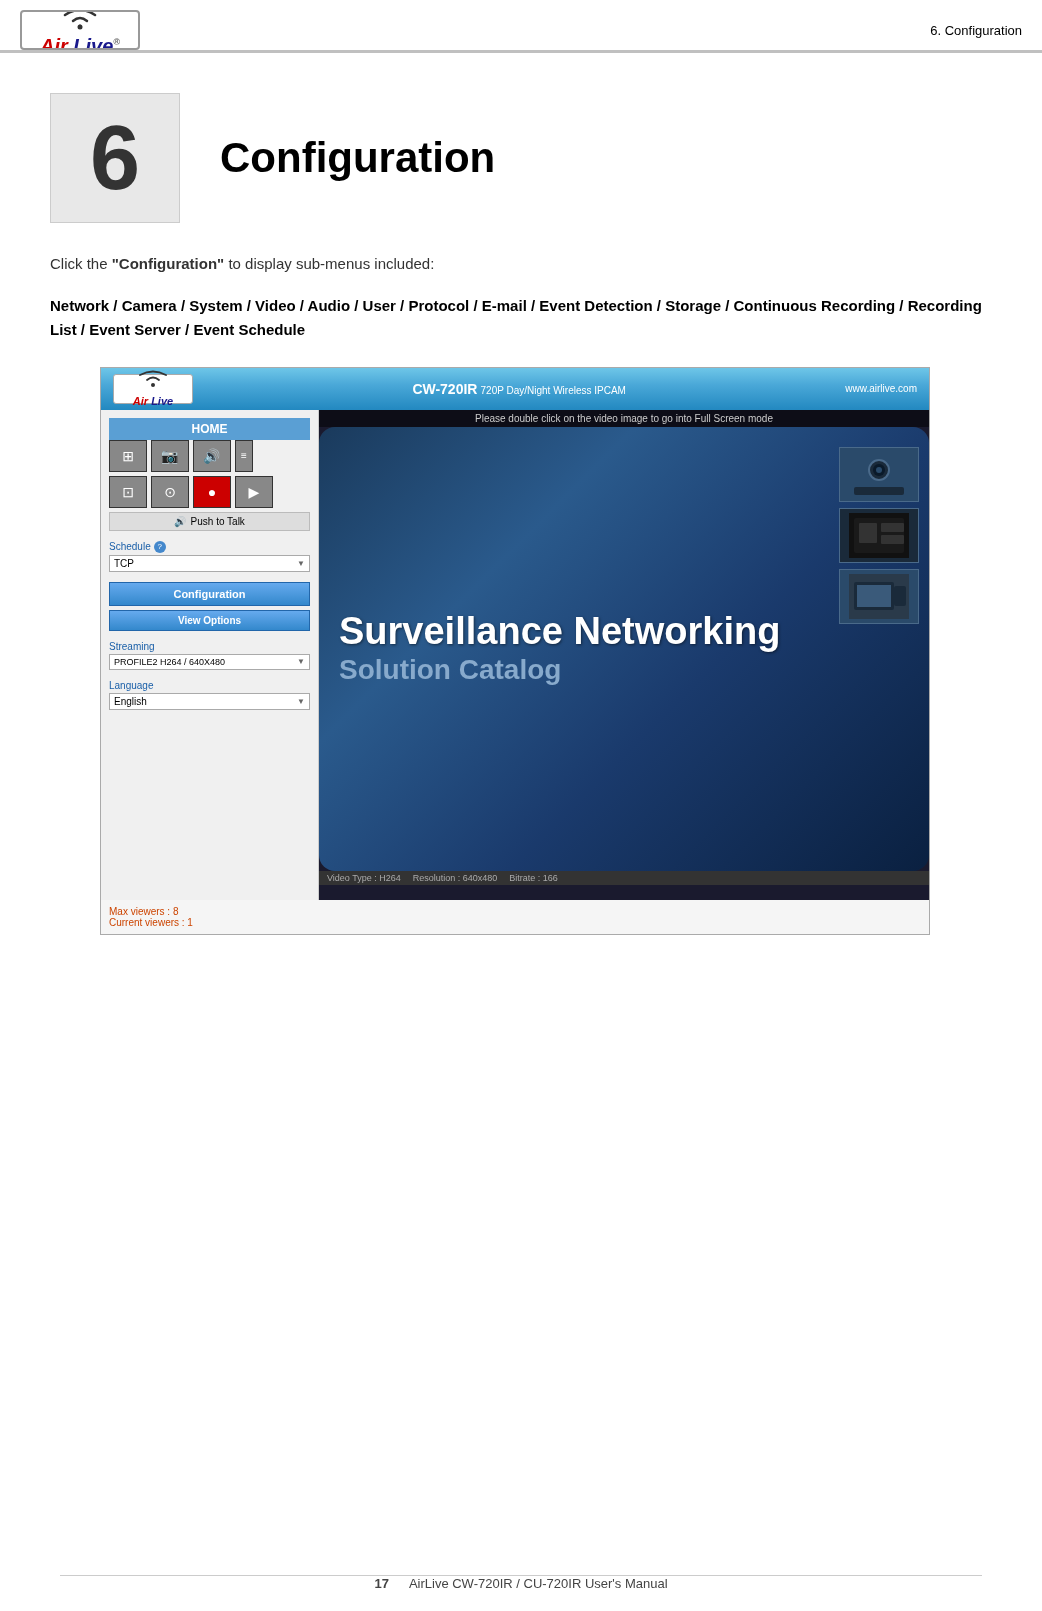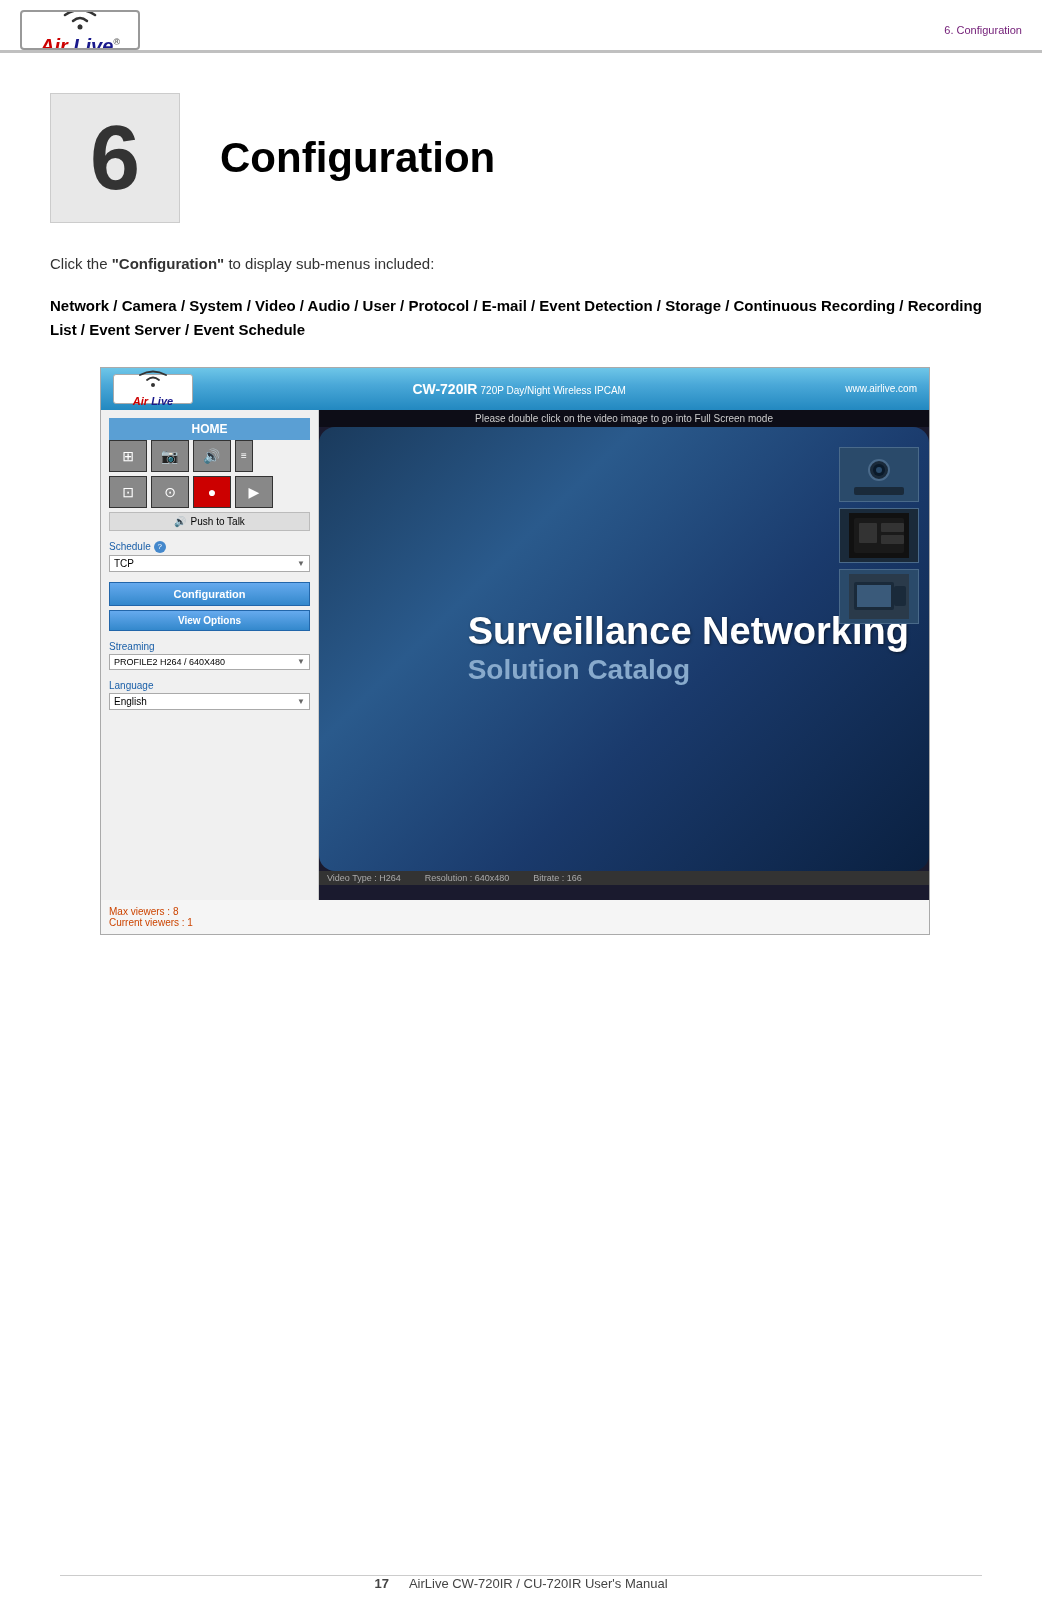--- a/index.html
+++ b/index.html
@@ -36,22 +36,22 @@
       justify-content: center;
       position: relative;
       overflow: hidden;
     }
     .logo-wifi {
       font-size: 22px;
       color: #333;
       line-height: 1;
     }
     .header-title {
-      font-size: 11px;
-      color: #701a75;
+      font-size: 13px;
+      color: #000000;
       font-weight: normal;
     }
 
     
     .chapter-section {
       display: flex;
       align-items: center;
       padding: 40px 50px 20px 50px;
       gap: 40px;
     }
@@ -261,21 +261,21 @@
       font-size: 10px;
       padding: 3px 8px;
       text-align: center;
     }
     .sc-video-content {
       width: 100%;
       height: calc(100% - 24px - 22px);
       background: linear-gradient(135deg, #1a3a5c 0%, #2a5a8c 30%, #1a3a6c 60%, #0a2040 100%);
       display: flex;
       align-items: center;
-      justify-content: flex-end;
+      justify-content: flex-start;
       position: relative;
       overflow: hidden;
       border-radius: 16px;
     }
     .sc-video-text-overlay {
       text-align: left;
       padding: 20px;
     }
     .sc-surveillance-text {
       font-size: 38px;
@@ -312,21 +312,21 @@
     }
     .sc-cam-thumb.dark {
       background: #1a2a3a;
     }
     .sc-status-bar {
       background: #333;
       color: #aaa;
       font-size: 9px;
       padding: 2px 8px;
       display: flex;
-      gap: 24px;
+      gap: 12px;
     }
 
     
     .sc-bottom-info {
       padding: 6px 8px;
       font-size: 10px;
     }
     .sc-max-viewers {
       color: #cc4400;
     }

